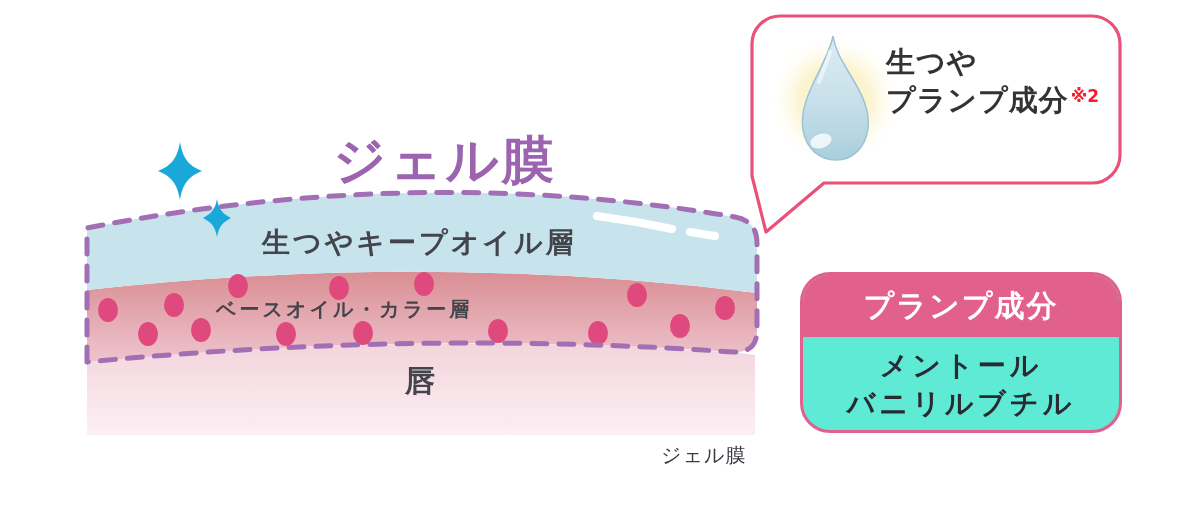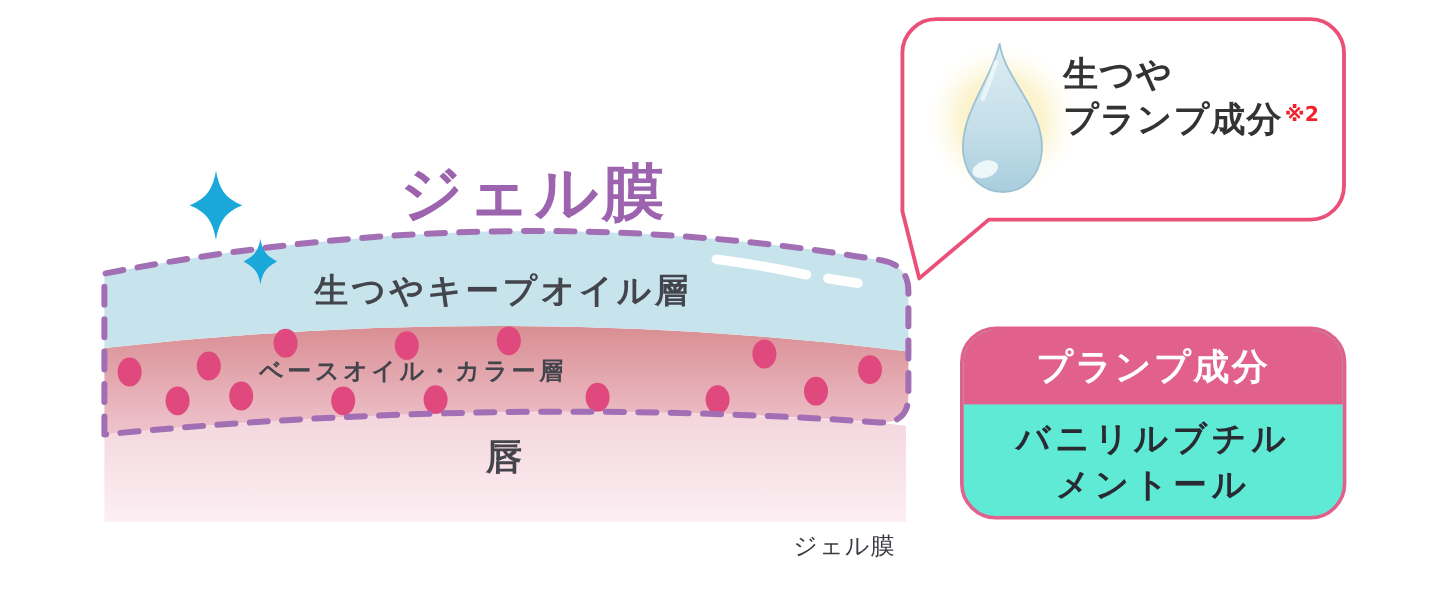--- a/index.html
+++ b/index.html
@@ -126,18 +126,18 @@
   <div class="abs image-note">ジェル膜</div>
 
   <div class="abs bubble-text">
     <div>生つや</div>
     <div><span>プランプ成分</span><sup>※2</sup></div>
   </div>
 
   <div class="abs plump-box">
     <div class="plump-header">プランプ成分</div>
     <div class="plump-body">
+      <div>メントール</div>
       <div>バニリルブチル</div>
-      <div>メントール</div>
     </div>
   </div>
 
 </div>
 
 </body></html>

